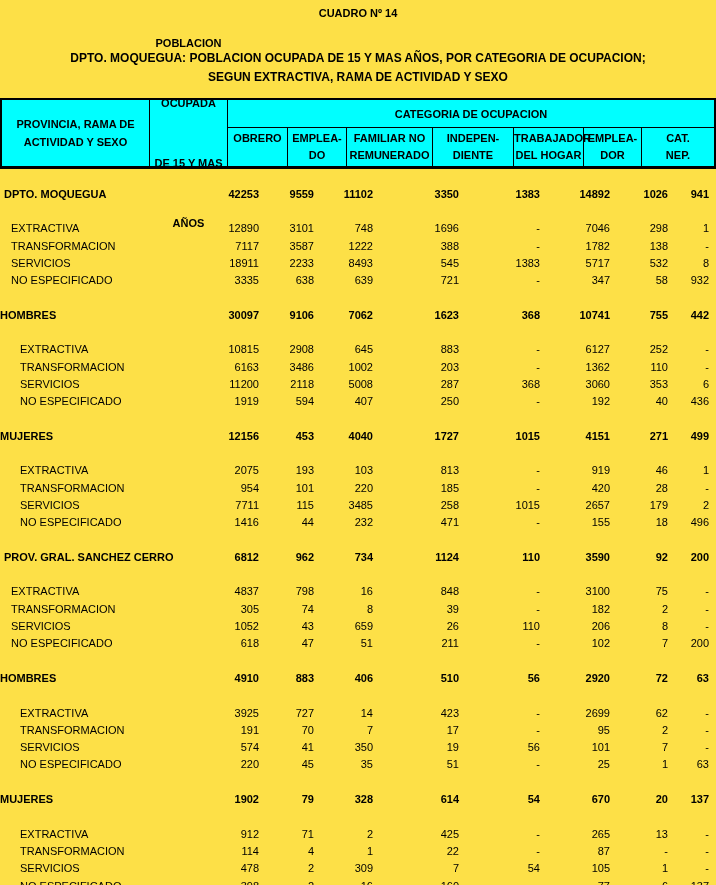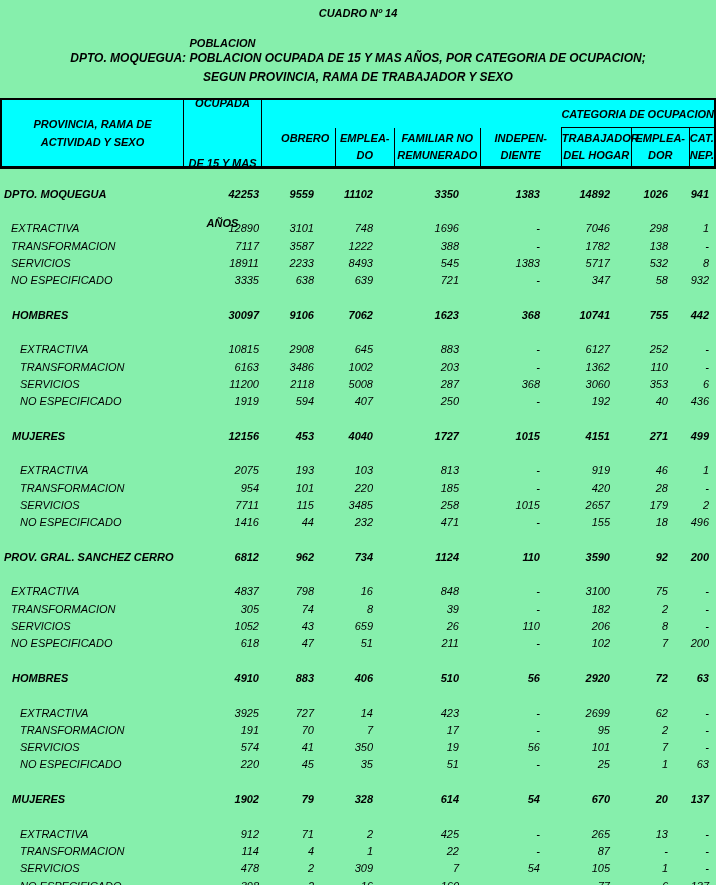--- a/index.html
+++ b/index.html
@@ -12,30 +12,30 @@
   .subtitle { text-align:center; font-weight:bold; font-size:12px; line-height:19px; margin-top:29px; }
   .subtitle div { white-space:nowrap; }
 
   
   .hdr {
     margin-top:11px; height:71px; box-sizing:border-box;
     border:2px solid #000; border-bottom-width:3px;
     display:flex; font-weight:bold; font-size:11px;
   }
   .hc1 {
-    width:182px; box-sizing:border-box; border-right:1px solid #000;
+    width:148px; box-sizing:border-box; border-right:1px solid #000;
     display:flex; flex-direction:column; justify-content:center;
     text-align:center; line-height:18px;
   }
   .hc2 {
     width:78px; box-sizing:border-box; border-right:1px solid #000;
     display:flex; flex-direction:column; justify-content:center;
     text-align:center; line-height:16px;gap:44px;
   }
-  .hcats { flex:1; display:flex; flex-direction:column;align-items:flex-end; }
+  .hcats { flex:1; display:flex; flex-direction:column; }
   .hcat-title {
     height:28px; box-sizing:border-box; border-bottom:1px solid #000;
     display:flex; align-items:center; justify-content:center;
   }
   .hsub { flex:1; display:flex; }
   .hsub-cell {
     box-sizing:border-box; border-right:1px solid #000;
     text-align:center; line-height:17px; padding-top:2px;
   }
   .hsub-cell:nth-child(1){ width:60px; }
@@ -53,36 +53,36 @@
   }
   .row {
     display:grid;
     grid-template-columns:184px 78px 60px 59px 86px 81px 70px 58px 38px;
     height:17.3px; align-items:center; font-size:11px;
   }
   .row.bold { font-weight:bold; }
   .lbl { white-space:nowrap; overflow:hidden; }
   .ind0 { padding-left:4px; }
   .ind1 { padding-left:11px; }
-  .ind2 { padding-left:12px; }
+  .ind2 { }
   .ind3 { padding-left:20px; }
   .num { text-align:right; padding-right:8px; }
   .num.c0 { padding-right:3px; }
   .num.c7 { padding-right:5px; }
 </style>
 </head>
 <body>
 
-<div class="page" style="background: #86efac; font-style: italic;">
+<div class="page" style="background: #fde047;">
 
   <div class="title">CUADRO Nº 14</div>
 
   <div class="subtitle">
     <div>DPTO. MOQUEGUA: POBLACION OCUPADA DE 15 Y MAS AÑOS, POR CATEGORIA DE OCUPACION;</div>
-    <div>SEGUN PROVINCIA, RAMA DE TRABAJADOR Y SEXO</div>
+    <div>SEGUN EXTRACTIVA, RAMA DE ACTIVIDAD Y SEXO</div>
   </div>
 
   <div class="hdr" style="background: rgb(0, 255, 255);">
     <div class="hc1">
       <div>PROVINCIA, RAMA DE</div>
       <div>ACTIVIDAD Y SEXO</div>
     </div>
     <div class="hc2">
       <div>POBLACION</div>
       <div>OCUPADA</div>

